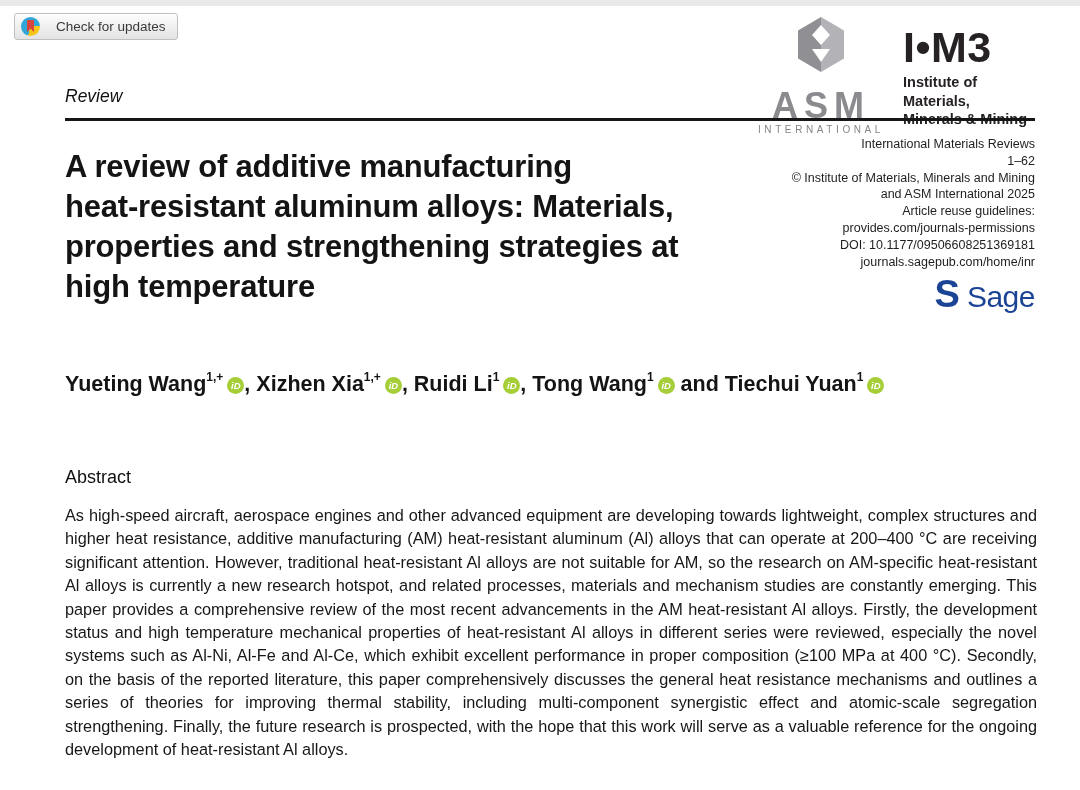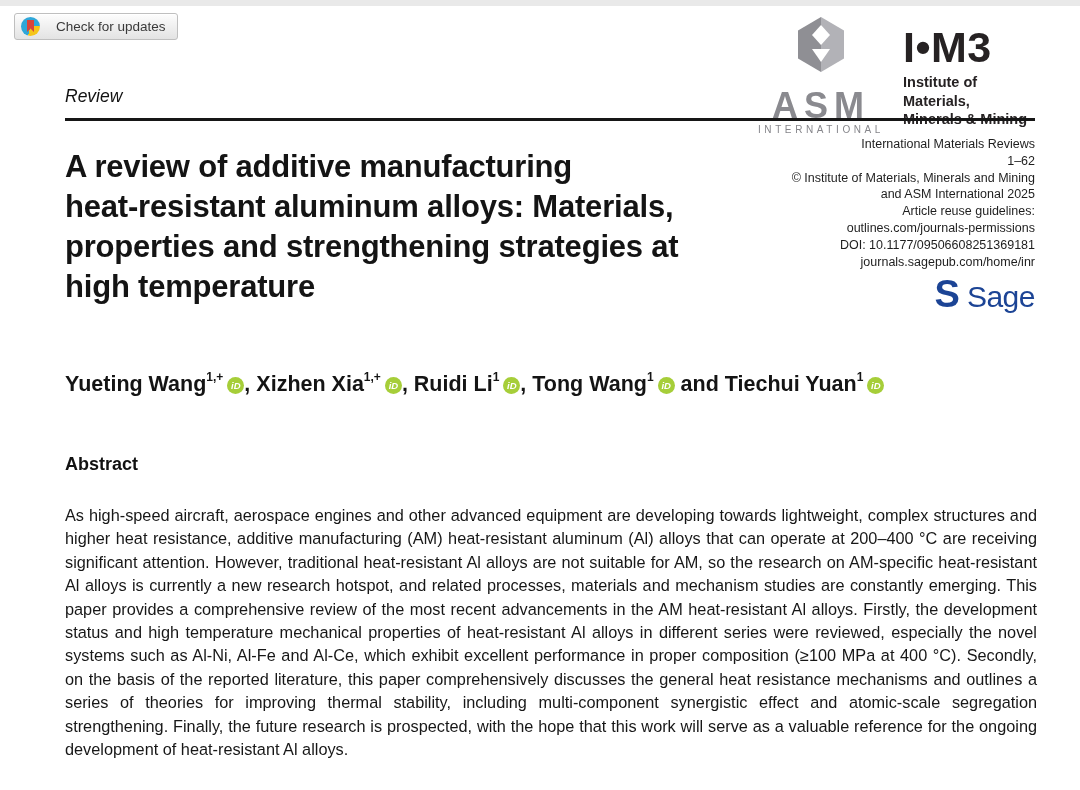--- a/index.html
+++ b/index.html
@@ -108,22 +108,22 @@
   }
   .orcid-icon {
     display: inline-block; width: 17px; height: 17px; border-radius: 50%;
     color: #fff; font-size: 9.5px; font-weight: 700; font-style: italic;
     text-align: center; line-height: 17px; vertical-align: 2px;
     margin-left: 4px; cursor: pointer;
   }
 
   
   .abstract-heading {
-    position: absolute; left: 65px; top: 454px;
-    font-size: 18px; font-weight: 700; color: #111;
+    position: absolute; left: 65px; top: 467px;
+    font-size: 18px; font-weight: 400; color: #111;
   }
   .abstract-body {
     position: absolute; left: 65px; top: 497px; width: 972px;
     font-size: 16.3px; line-height: 23.4px;
     text-align: justify; color: #171717; margin-top: 7px;
   }
 </style>
 </head>
 <body>
 
@@ -167,21 +167,21 @@
     <div>properties and strengthening strategies at</div>
     <div>high temperature</div>
   </div>
 
   <div class="meta">
     <div>International Materials Reviews</div>
     <div>1–62</div>
     <div>© Institute of Materials, Minerals and Mining</div>
     <div>and ASM International 2025</div>
     <div>Article reuse guidelines:</div>
-    <div class="linklike">outlines.com/journals-permissions</div>
+    <div class="linklike">provides.com/journals-permissions</div>
     <div>DOI: 10.1177/09506608251369181</div>
     <div class="linklike">journals.sagepub.com/home/inr</div>
     <div class="sage-logo" style="color: rgb(28, 68, 149);">
       <span class="sage-s">S</span>
       <span class="sage-word">Sage</span>
     </div>
   </div>
 
   <div class="authors-line">
     <span><span>Yueting Wang</span><sup>1,+</sup><span class="orcid-icon" style="background: rgb(166, 206, 57);">iD</span><span>, </span></span><span><span>Xizhen Xia</span><sup>1,+</sup><span class="orcid-icon" style="background: rgb(166, 206, 57);">iD</span><span>, </span></span><span><span>Ruidi Li</span><sup>1</sup><span class="orcid-icon" style="background: rgb(166, 206, 57);">iD</span><span>, </span></span><span><span>Tong Wang</span><sup>1</sup><span class="orcid-icon" style="background: rgb(166, 206, 57);">iD</span><span> and </span></span><span><span>Tiechui Yuan</span><sup>1</sup><span class="orcid-icon" style="background: rgb(166, 206, 57);">iD</span></span>

